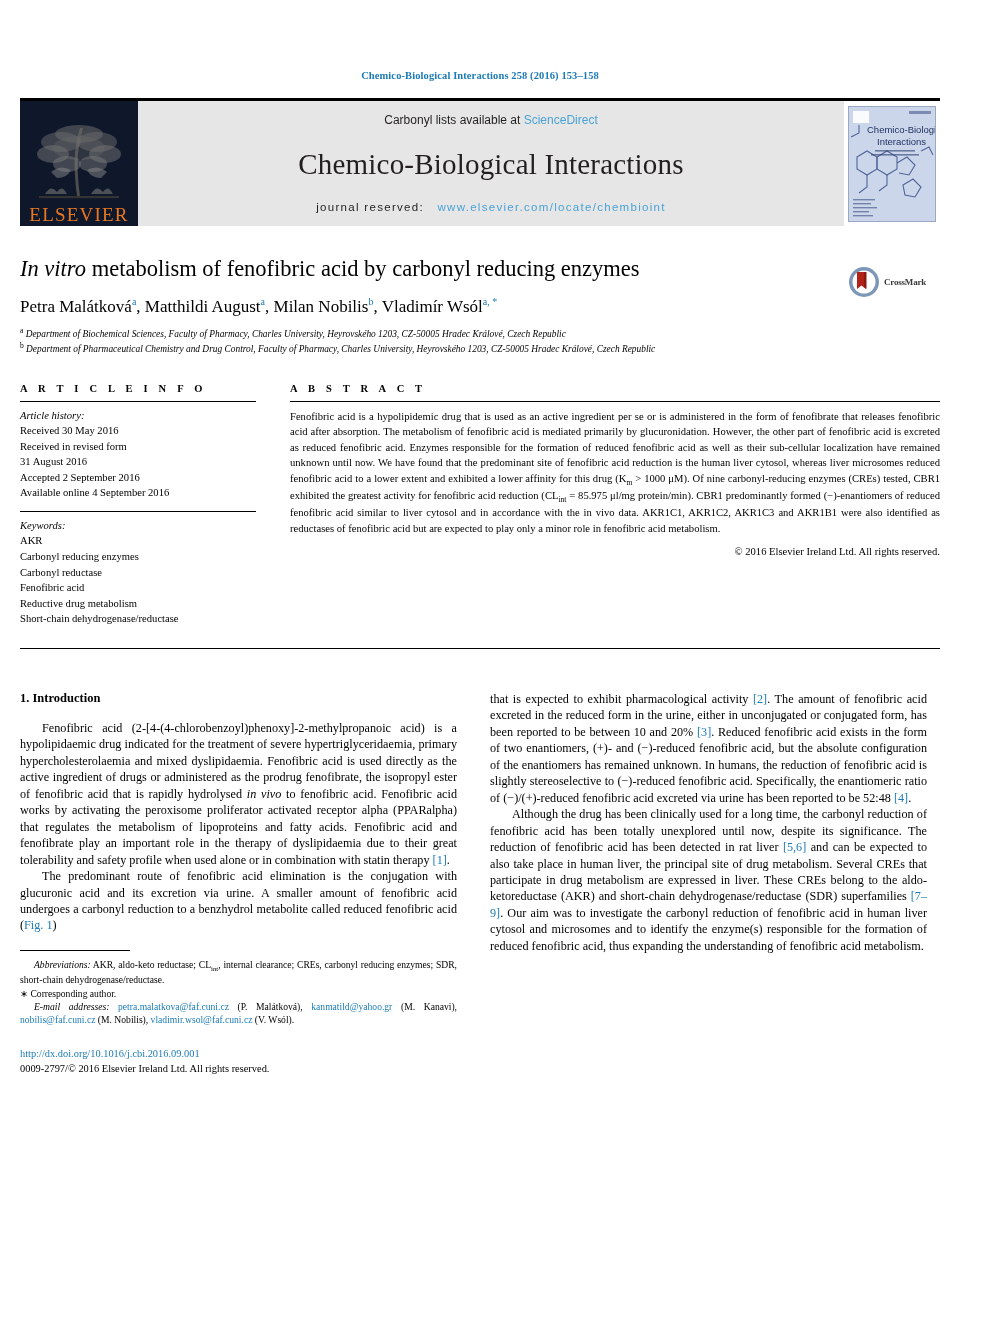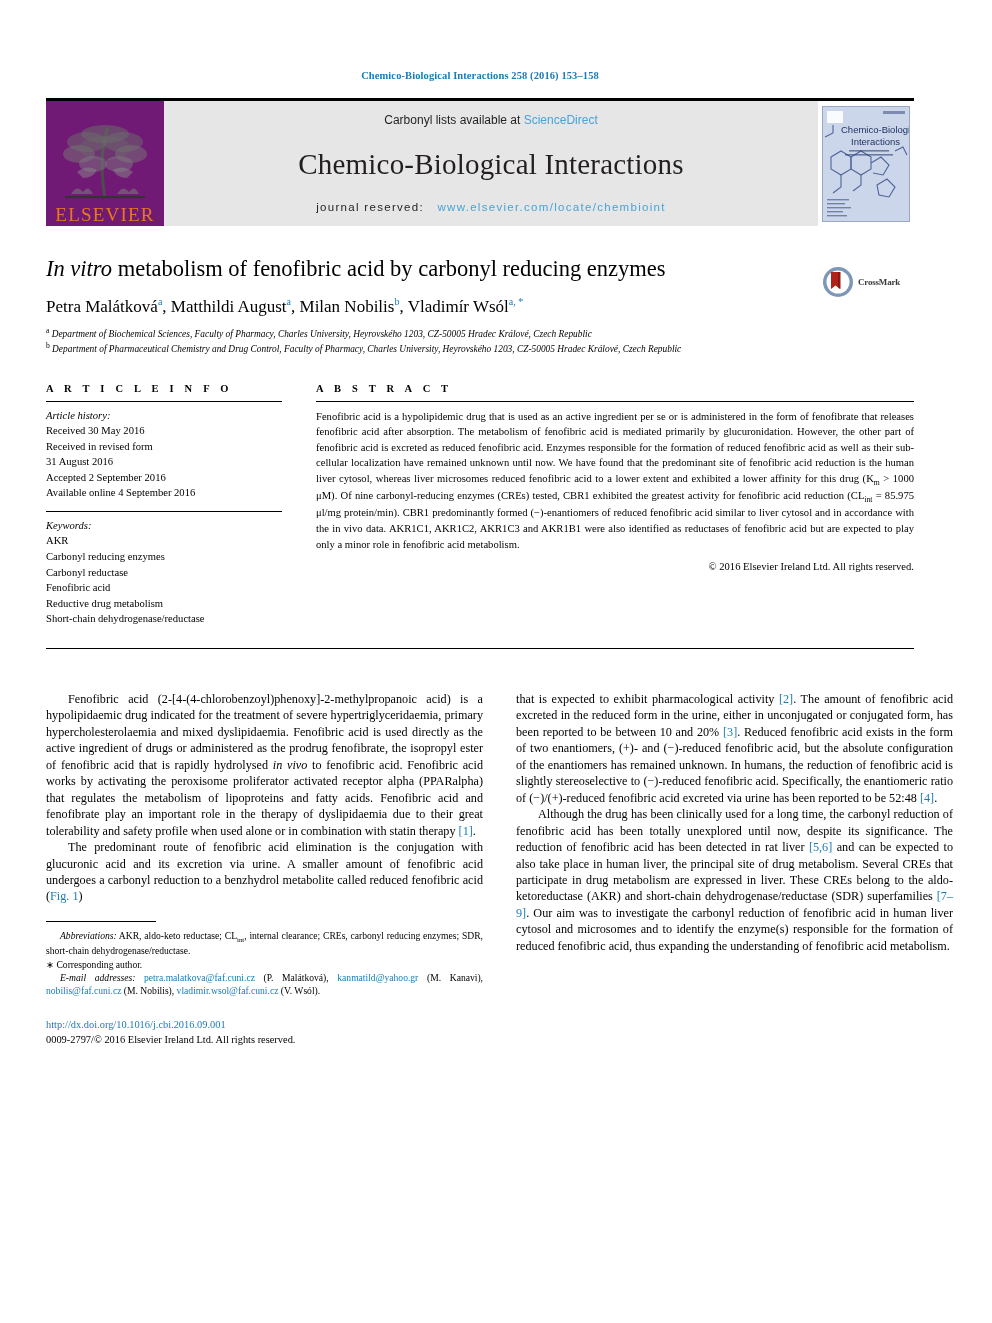--- a/index.html
+++ b/index.html
@@ -13,21 +13,21 @@
     font-family: "Liberation Serif", serif;
     color: #000000;
     position: relative;
     overflow: hidden;
   }
   .page {
     width: 960px;
     height: 1323px;
     position: relative;
     box-sizing: border-box;
-    padding: 0 46px;
+    padding: 0 20px;
   }
 
   
   .runhead {
     text-align: center;
     color: #1b7bb5;
     font-family: "Liberation Serif", serif;
     font-size: 10.5px;
     font-weight: bold;
     letter-spacing: 0.1px;
@@ -43,21 +43,21 @@
     height: 125px;
   }
   .elsevier-box {
     width: 118px;
     flex: 0 0 118px;
     display: flex;
     flex-direction: column;
     align-items: center;
     justify-content: flex-end;
     padding-bottom: 2px;
-    background: #701a75;
+    background: #0f172a;
   }
   .tree-svg { display:block; }
   .elsevier-word {
     font-family: "Liberation Serif", serif;
     font-size: 19px;
     letter-spacing: 1.2px;
     color: #e87722;
     line-height: 1;
     margin-top: 1px;
   }
@@ -408,20 +408,21 @@
       <div class="abstract-body">Fenofibric acid is a hypolipidemic drug that is used as an active ingredient per se or is administered in the form of fenofibrate that releases fenofibric acid after absorption. The metabolism of fenofibric acid is mediated primarily by glucuronidation. However, the other part of fenofibric acid is excreted as reduced fenofibric acid. Enzymes responsible for the formation of reduced fenofibric acid as well as their sub-cellular localization have remained unknown until now. We have found that the predominant site of fenofibric acid reduction is the human liver cytosol, whereas liver microsomes reduced fenofibric acid to a lower extent and exhibited a lower affinity for this drug (K<sub>m</sub> &gt; 1000 μM). Of nine carbonyl-reducing enzymes (CREs) tested, CBR1 exhibited the greatest activity for fenofibric acid reduction (CL<sub>int</sub> = 85.975 μl/mg protein/min). CBR1 predominantly formed (−)-enantiomers of reduced fenofibric acid similar to liver cytosol and in accordance with the <span class="it">in vivo</span> data. AKR1C1, AKR1C2, AKR1C3 and AKR1B1 were also identified as reductases of fenofibric acid but are expected to play only a minor role in fenofibric acid metabolism.</div>
       <div class="copyright">© 2016 Elsevier Ireland Ltd. All rights reserved.</div>
     </div>
   </div>
 
   <div class="abstract-bottom-rule"></div>
 
   <div class="body-cols">
 
     <div class="bcol">
+      <div class="h2">1. Introduction</div>
       <p class="para">
         <span>Fenofibric acid (2-[4-(4-chlorobenzoyl)phenoxy]-2-methylpropanoic acid) is a hypolipidaemic drug indicated for the treatment of severe hypertriglyceridaemia, primary hypercholesterolaemia and mixed dyslipidaemia. Fenofibric acid is used directly as the active ingredient of drugs or administered as the prodrug fenofibrate, the isopropyl ester of fenofibric acid that is rapidly hydrolysed <span class="it">in vivo</span> to fenofibric acid. Fenofibric acid works by activating the peroxisome proliferator activated receptor alpha (PPARalpha) that regulates the metabolism of lipoproteins and fatty acids. Fenofibric acid and fenofibrate play an important role in the therapy of dyslipidaemia due to their great tolerability and safety profile when used alone or in combination with statin therapy <span class="ref">[1]</span>.</span>
       </p>
       <p class="para">
         <span>The predominant route of fenofibric acid elimination is the conjugation with glucuronic acid and its excretion via urine. A smaller amount of fenofibric acid undergoes a carbonyl reduction to a benzhydrol metabolite called reduced fenofibric acid (<span class="ref">Fig. 1</span>)</span>
       </p>
 
       <div class="footnote-rule"></div>
 
       <p class="footnote indent"><span class="it">Abbreviations:</span><span> AKR, aldo-keto reductase; CL<sub>int</sub>, internal clearance; CREs, carbonyl reducing enzymes; SDR, short-chain dehydrogenase/reductase.</span></p>

